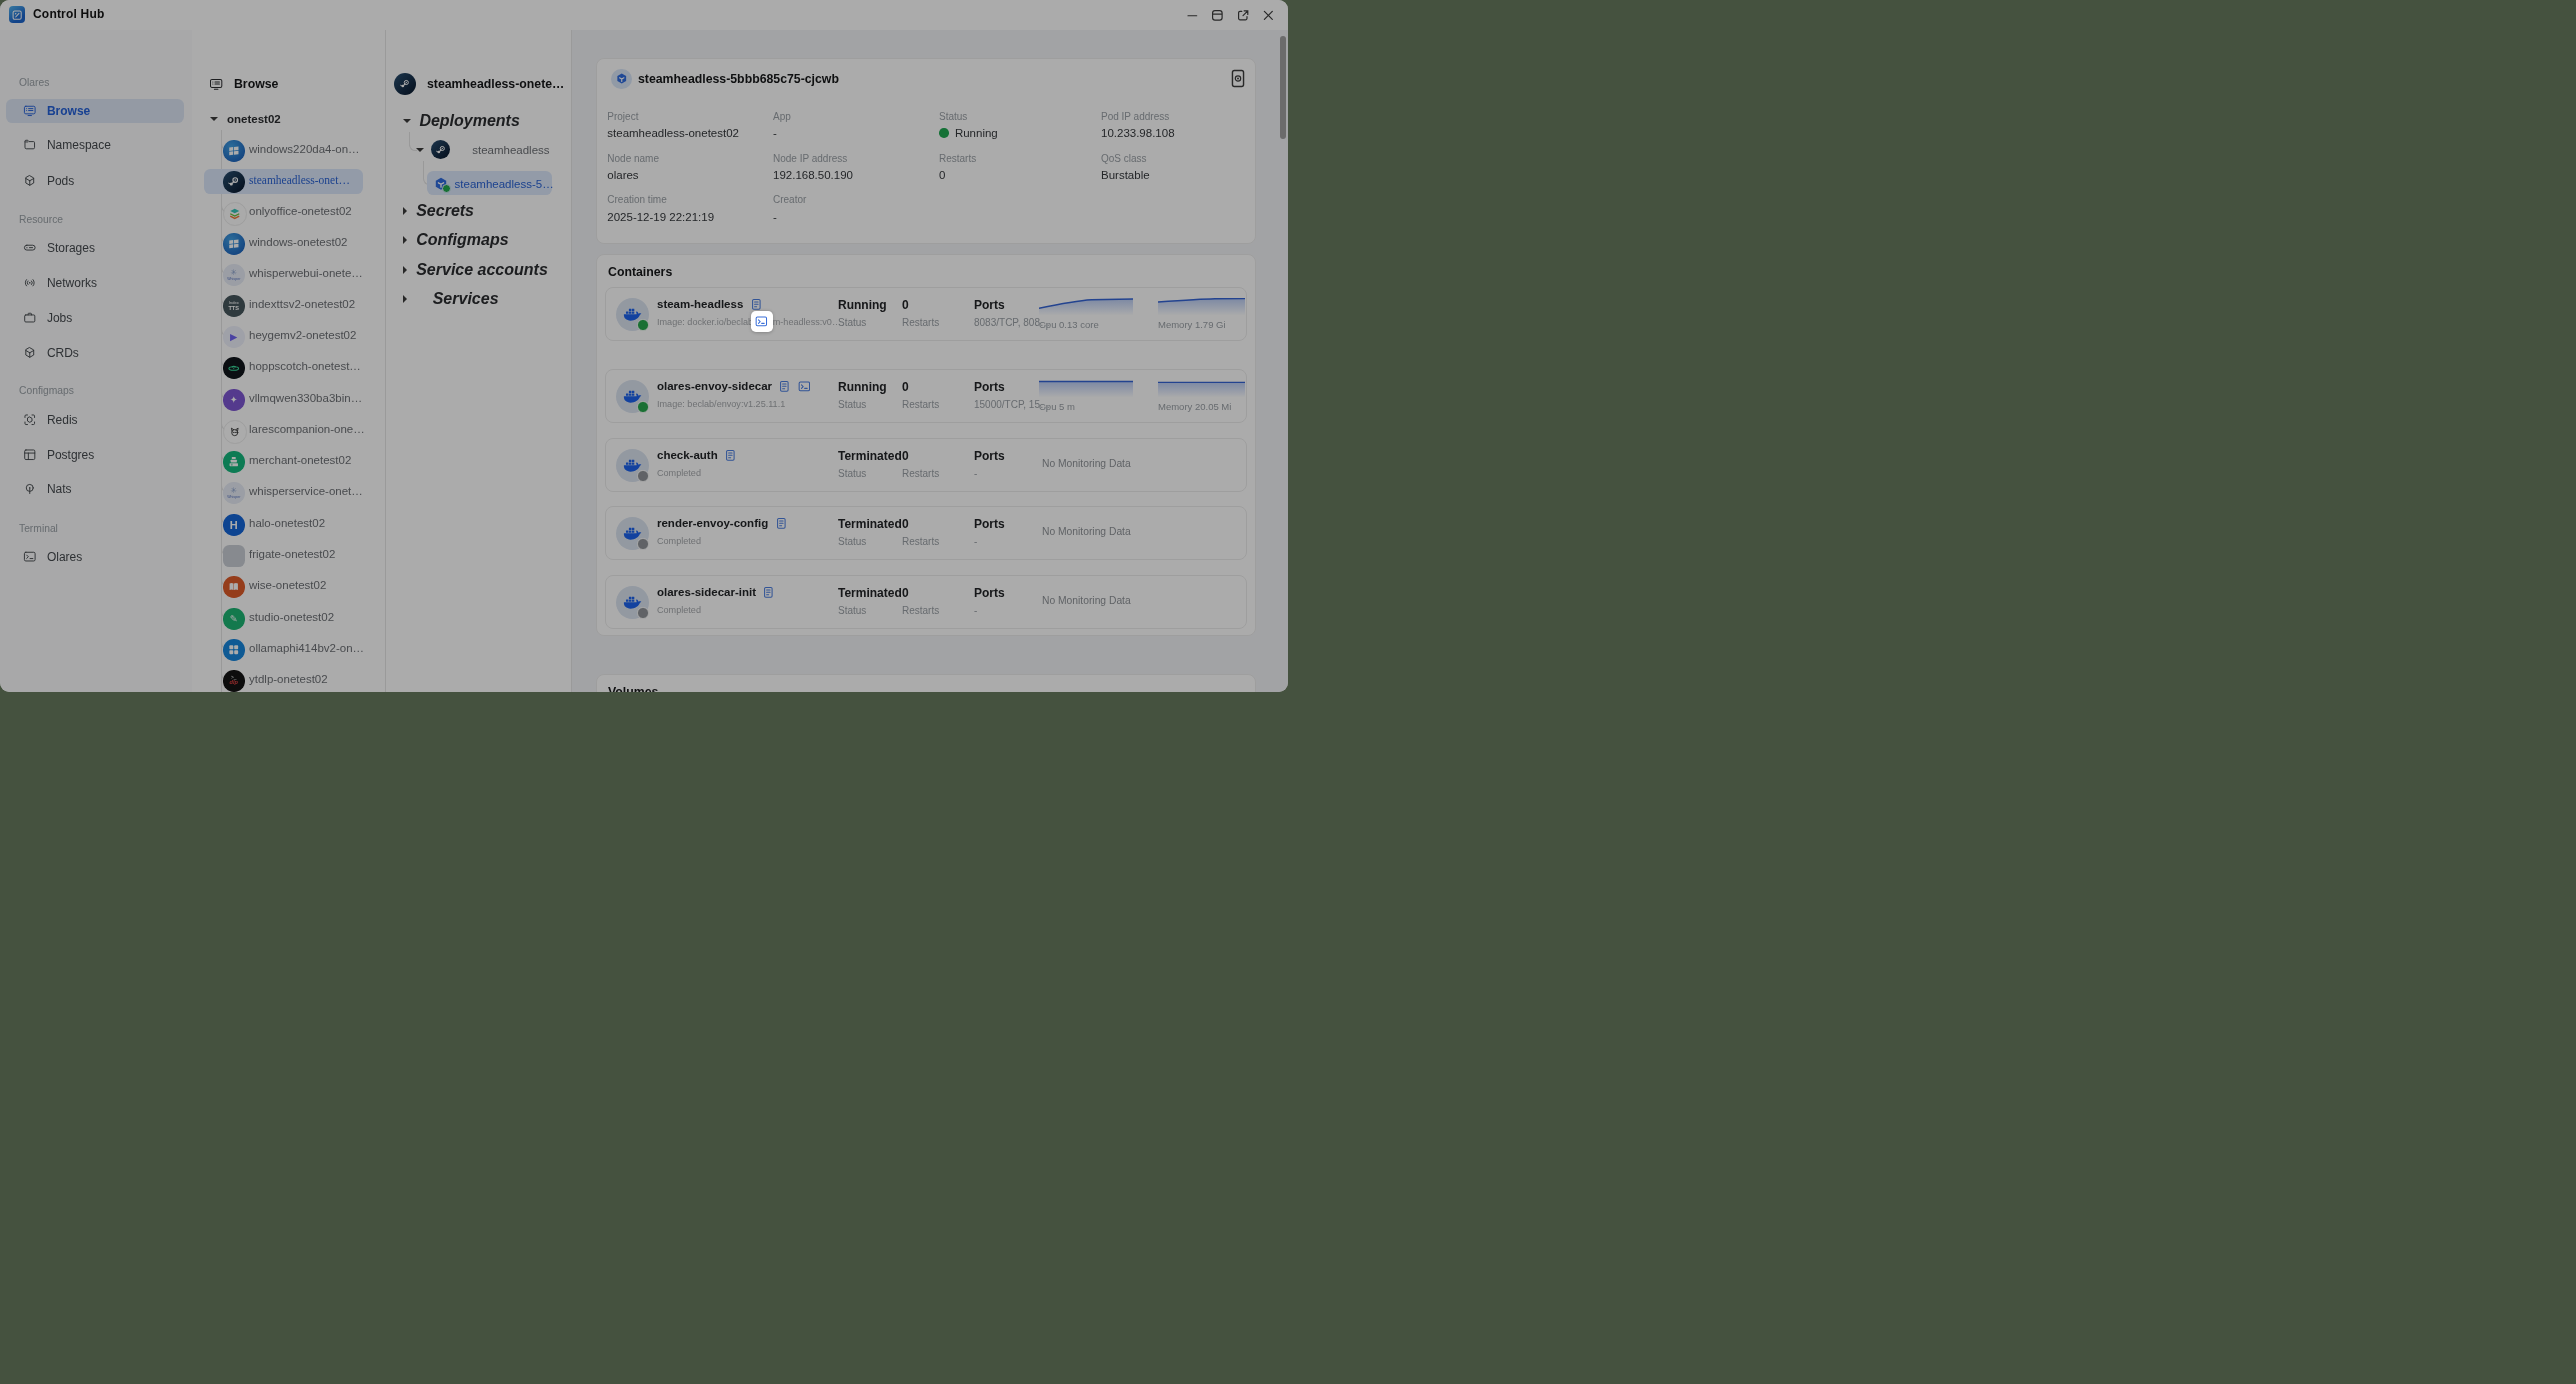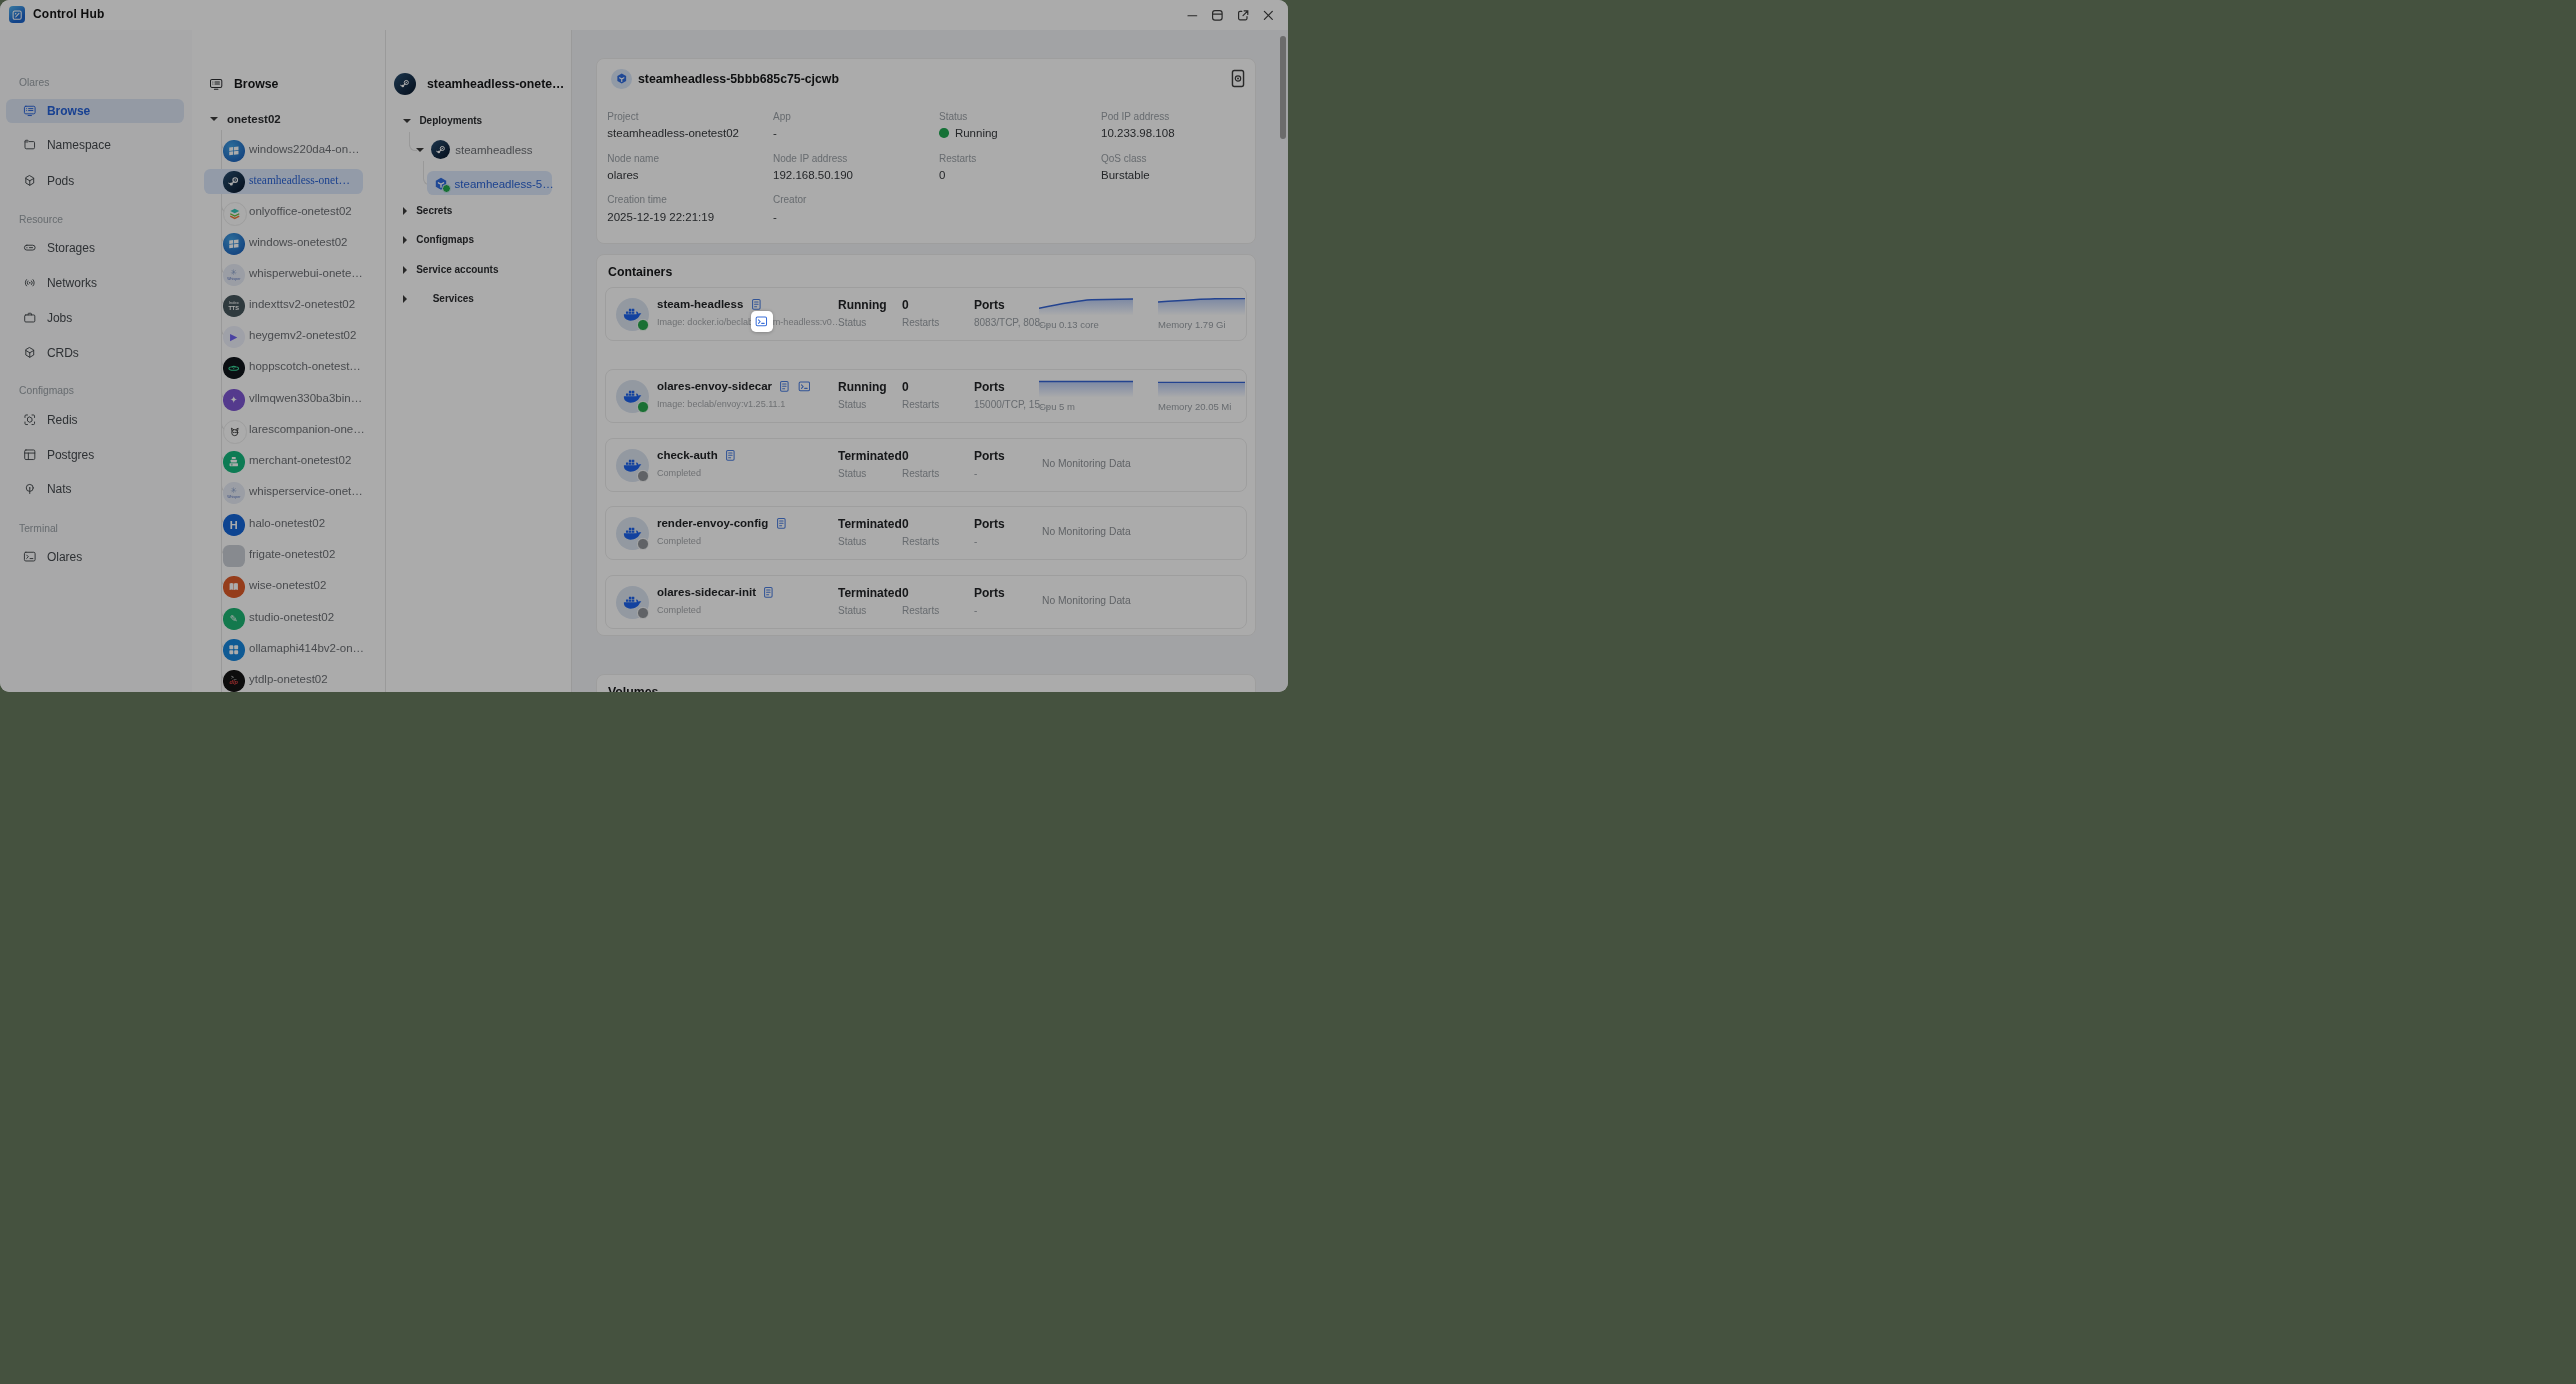--- a/index.html
+++ b/index.html
@@ -69,21 +69,21 @@
   .ic-frigate{background:#c9ced6;border-radius:6.4px;}
   .ic-wise{background:#df5b29;}
   .ic-studio{background:#1cb573;color:#fff;font-size:9.5px;}
   .ic-ollama{background:#1686dd;}
   .ic-ytdlp{background:#141414;flex-direction:column;}
   .ic-ytdlp .y1{color:#eee;font-size:4.8px;line-height:4.8px;}
   .ic-ytdlp .y2{color:#e04040;font-size:5.6px;font-weight:700;font-style:italic;line-height:5.6px;}
 
   
   .t-row{position:absolute;height:19px;display:flex;align-items:center;cursor:pointer;}
-  .t-lab-b{font-size:10px;font-weight:700;color:#2b2d30;}
+  .t-lab-b{font-size:16px;font-weight:700;color:#2b2d30;font-style:italic;}
   .t-lab{font-size:11.5px;color:#6d7075;}
   .steam-mini{width:19px;height:19px;border-radius:50%;display:flex;align-items:center;justify-content:center;background:linear-gradient(135deg,#25496b 10%,#0c1e33 85%);}
   .steam-mini svg{width:12px;height:12px;}
   .pod-hl{position:absolute;left:41px;top:141px;width:125px;height:24px;border-radius:6.4px;background:#dbe7fb;}
   .podcube{position:relative;width:16px;height:16px;}
   .podcube svg{width:16px;height:16px;}
   .podcube .gdot{position:absolute;right:-2.4px;bottom:-1.6px;width:7.2px;height:7.2px;border-radius:50%;background:#21a84e;border:1.2px solid #dbe7fb;}
   .pod-sel-label{font-size:11.5px;color:#2a63d4;font-weight:500;}
 
   
@@ -556,21 +556,21 @@
       <div class="vline" style="left:23px;top:102px;height:14.3px"></div>
       <div style="position:absolute;left:23px;top:102px;width:7.2px;height:18.3px;border-left:0.8px solid #e4e4e4;border-bottom:0.8px solid #e4e4e4;border-bottom-left-radius:6.4px;"></div>
 
       <div class="t-row" style="left:30px;top:110px">
         <span class="tri-d"></span>
         <span class="steam-mini" style="margin-left:7.2px">
             <svg viewBox="0 0 15 15" width="12" height="12">
               <use href="#sym-steam"></use>
             </svg>
           </span>
-        <span class="t-lab" style="margin-left:5px">steamheadless</span>
+        <span class="t-lab" style="margin-left:22px">steamheadless</span>
       </div>
 
       <div style="position:absolute;left:37px;top:131px;width:7.2px;height:23px;border-left:0.8px solid #e4e4e4;border-bottom:0.8px solid #e4e4e4;border-bottom-left-radius:6.4px;"></div>
 
       <div class="pod-hl"></div>
       <div class="t-row" style="left:47px;top:144px;z-index:1">
         <span class="podcube"><svg viewBox="0 0 20 20" width="16" height="16">
               <use href="#sym-podcube"></use>
             </svg><span class="gdot"></span></span>
         <span class="pod-sel-label" style="margin-left:5.6px">steamheadless-5…</span>

